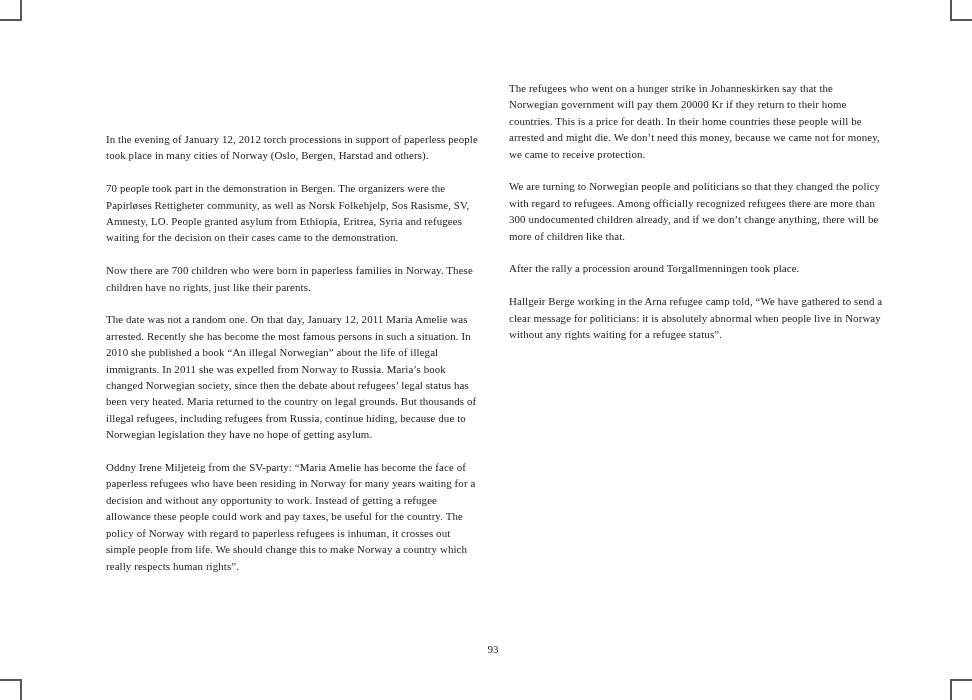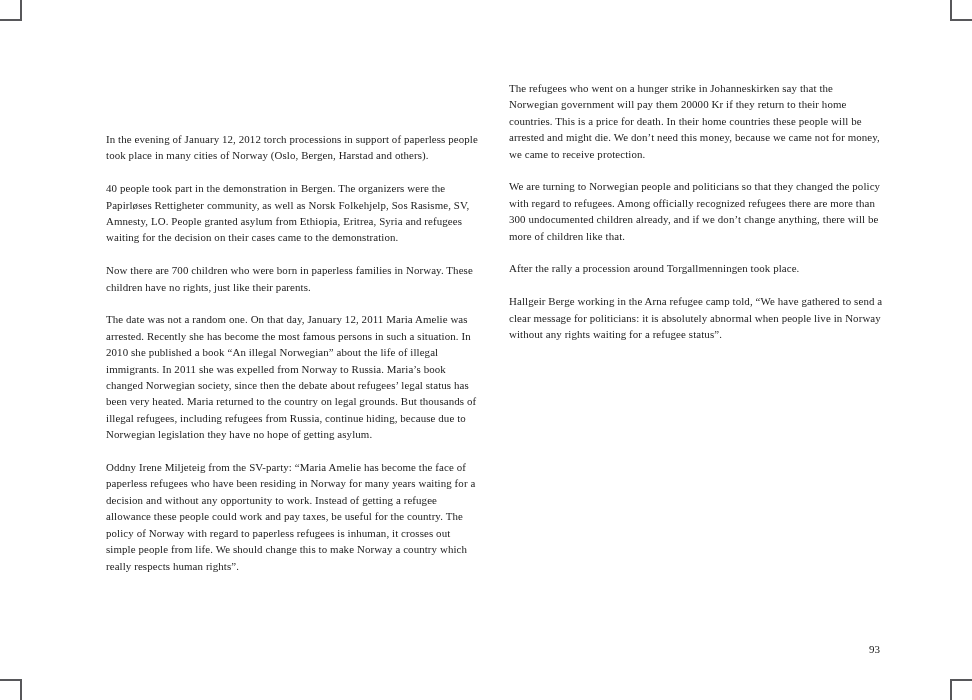--- a/index.html
+++ b/index.html
@@ -42,38 +42,38 @@
     margin: 0 0 16.4px 0;
   }
   .col-left  { left: 106px; top: 84px;  width: 376px; margin-top: 47px; }
   .col-right { left: 509px; top: 80px;  width: 376px; }
 
   .page-number {
     position: absolute;
     left: 106px;
     width: 774px;
     top: 643px;
-    text-align: right;
+    text-align: center;
     font-size: 11px;
     color: #1b1b1b;
   }
 </style>
 </head>
 <body>
 
 <div class="page">
 
   <div class="corner corner-tl"></div>
   <div class="corner corner-tr"></div>
   <div class="corner corner-bl"></div>
   <div class="corner corner-br"></div>
 
   <div class="col col-left">
     <p>In the evening of January 12, 2012 torch processions in support of paperless people took place in many cities of Norway (Oslo, Bergen, Harstad and others).</p>
-    <p>40 people took part in the demonstration in Bergen. The organizers were the Papirløses Rettigheter community, as well as Norsk Folkehjelp, Sos Rasisme, SV, Amnesty, LO. People granted asylum from Ethiopia, Eritrea, Syria and refugees waiting for the decision on their cases came to the demonstration.</p>
+    <p>70 people took part in the demonstration in Bergen. The organizers were the Papirløses Rettigheter community, as well as Norsk Folkehjelp, Sos Rasisme, SV, Amnesty, LO. People granted asylum from Ethiopia, Eritrea, Syria and refugees waiting for the decision on their cases came to the demonstration.</p>
     <p>Now there are 700 children who were born in paperless families in Norway. These children have no rights, just like their parents.</p>
     <p>The date was not a random one. On that day, January 12, 2011 Maria Amelie was arrested. Recently she has become the most famous persons in such a situation. In 2010 she published a book “An illegal Norwegian” about the life of illegal immigrants. In 2011 she was expelled from Norway to Russia. Maria’s book changed Norwegian society, since then the debate about refugees’ legal status has been very heated. Maria returned to the country on legal grounds. But thousands of illegal refugees, including refugees from Russia, continue hiding, because due to Norwegian legislation they have no hope of getting asylum.</p>
     <p>Oddny Irene Miljeteig from the SV-party: “Maria Amelie has become the face of paperless refugees who have been residing in Norway for many years waiting for a decision and without any opportunity to work. Instead of getting a refugee allowance these people could work and pay taxes, be useful for the country. The policy of Norway with regard to paperless refugees is inhuman, it crosses out simple people from life. We should change this to make Norway a country which really respects human rights”.</p>
   </div>
 
   <div class="col col-right">
     <p>The refugees who went on a hunger strike in Johanneskirken say that the Norwegian government will pay them 20000 Kr if they return to their home countries. This is a price for death. In their home countries these people will be arrested and might die. We don’t need this money, because we came not for money, we came to receive protection.</p>
     <p>We are turning to Norwegian people and politicians so that they changed the policy with regard to refugees. Among officially recognized refugees there are more than 300 undocumented children already, and if we don’t change anything, there will be more of children like that.</p>
     <p>After the rally a procession around Torgallmenningen took place.</p>
     <p>Hallgeir Berge working in the Arna refugee camp told, “We have gathered to send a clear message for politicians: it is absolutely abnormal when people live in Norway without any rights waiting for a refugee status”.</p>

